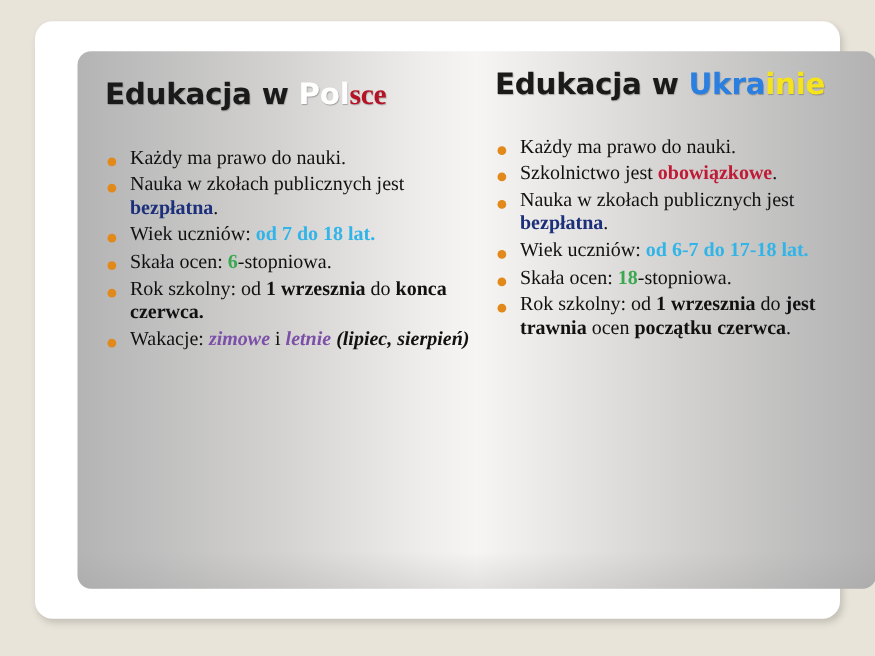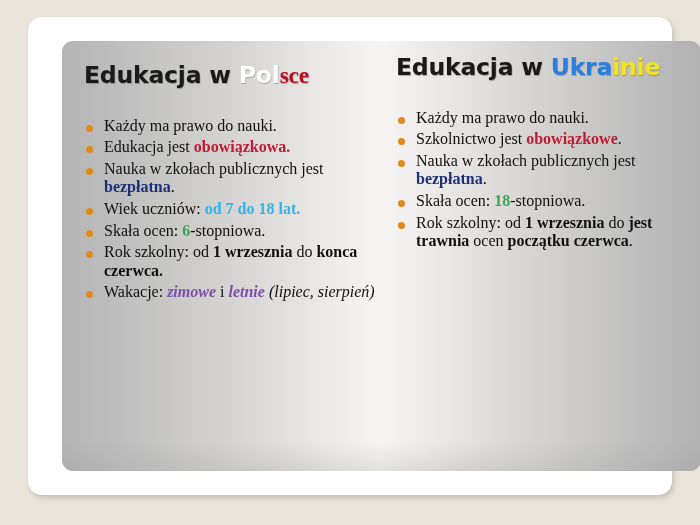--- a/index.html
+++ b/index.html
@@ -111,49 +111,49 @@
     height: 7px;
     border-radius: 50%;
     background: #e1891b;
   }
   .c-red    { color: #bf1b36; font-weight: bold; }
   .c-navy   { color: #1b2f7a; font-weight: bold; }
   .c-cyan   { color: #31b4e8; font-weight: bold; text-align: center; }
   .c-green  { color: #3aa850; font-weight: bold; }
   .c-purple { color: #7c4fa8; font-weight: bold; font-style: italic; }
   .c-black-b{ color: #111111; font-weight: bold; }
-  .it-bold  { font-weight: normal; font-style: italic; color:#111111;text-align:right; }
+  .it-bold  { font-weight: bold; font-style: italic; color:#111111;text-align:right; }
 </style>
 </head>
 <body>
 
 <div class="slide">
   <div class="card">
     <div class="panel">
       <div class="columns">
 
         <div class="col col-left">
           <div class="col-title"><span class="t-dark">Edukacja w </span><span class="t-white">Pol</span><span class="t-red">sce</span></div>
           <ul class="bullets">
               <li><span>Każdy ma prawo do nauki.</span></li>
-              <li><span>Edukacja jest </span><span class="c-red">obowiązkowa.</span></li>
               <li><span>Nauka w zkołach publicznych jest </span><span class="c-navy">bezpłatna</span><span>.</span></li>
               <li><span>Wiek uczniów: </span><span class="c-cyan">od 7 do 18 lat.</span></li>
               <li><span>Skała ocen: </span><span class="c-green">6</span><span>-stopniowa.</span></li>
               <li><span>Rok szkolny: od </span><span class="c-black-b">1 wrzesznia</span><span> do </span><span class="c-black-b">konca czerwca.</span></li>
               <li><span>Wakacje: </span><span class="c-purple">zimowe</span><span> i </span><span class="c-purple">letnie</span><span> </span><span class="it-bold">(lipiec, sierpień)</span></li>
             </ul>
         </div>
 
         <div class="col col-right">
           <div class="col-title"><span class="t-dark">Edukacja w </span><span class="t-blue-f">Ukra</span><span class="t-yellow">inie</span></div>
           <ul class="bullets">
               <li><span>Każdy ma prawo do nauki.</span></li>
               <li><span>Szkolnictwo jest </span><span class="c-red">obowiązkowe</span><span>.</span></li>
               <li><span>Nauka w zkołach publicznych jest </span><span class="c-navy">bezpłatna</span><span>.</span></li>
+              <li><span>Wiek uczniów: </span><span class="c-cyan">od 6-7 do 17-18 lat.</span></li>
               <li><span>Skała ocen: </span><span class="c-green">18</span><span>-stopniowa.</span></li>
               <li><span>Rok szkolny: od </span><span class="c-black-b">1 wrzesznia</span><span> do </span><span class="c-black-b">jest trawnia</span><span> ocen </span><span class="c-black-b">początku czerwca</span><span>.</span></li>
             </ul>
         </div>
 
       </div>
     </div>
   </div>
 </div>
 

